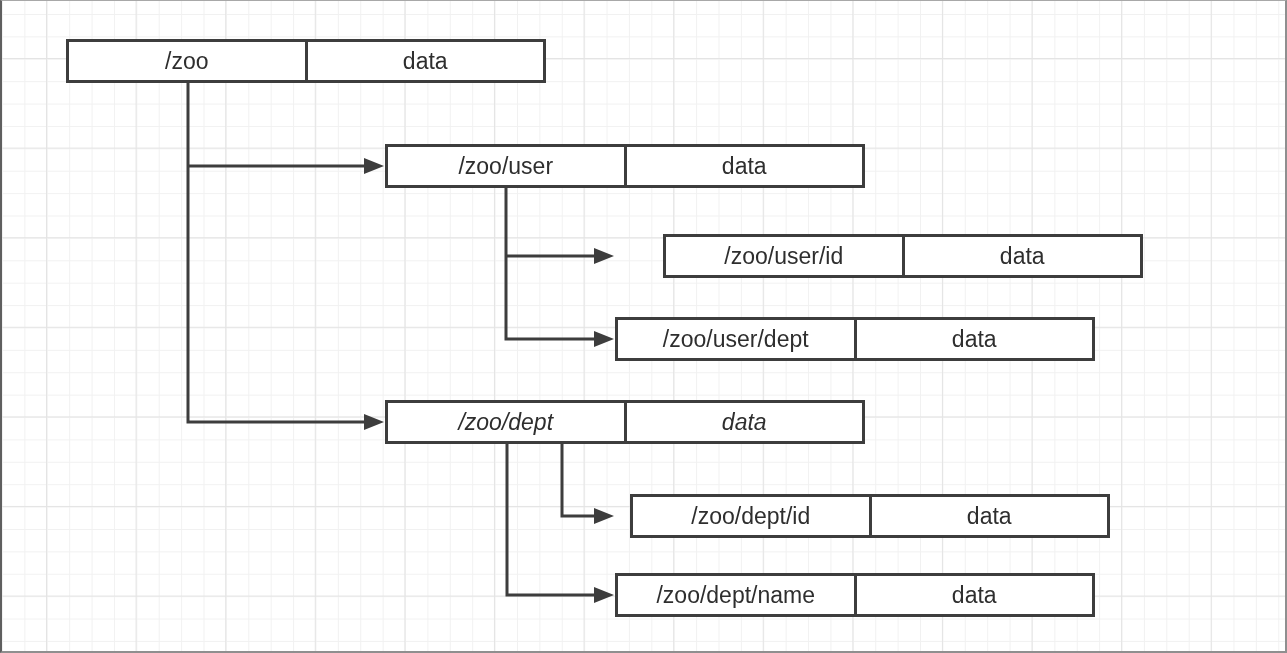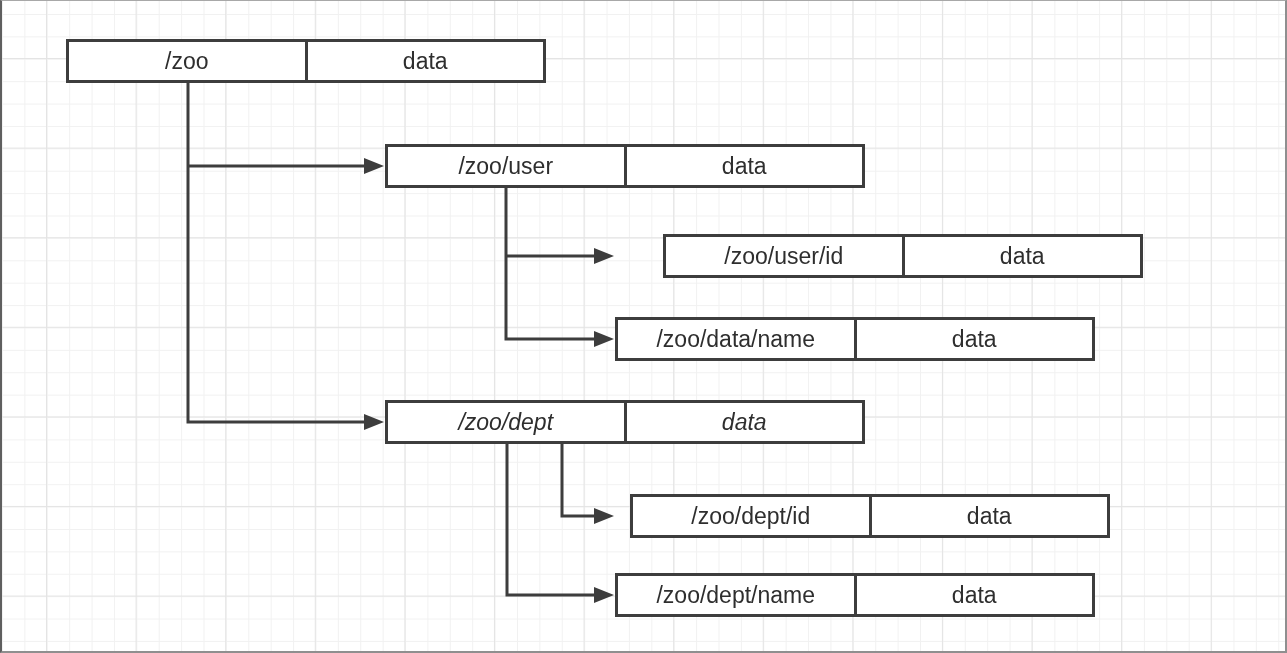--- a/index.html
+++ b/index.html
@@ -132,21 +132,21 @@
     <div class="cell path-cell">
       <span>/zoo/user/id</span>
     </div>
     <div class="cell">
       <span>data</span>
     </div>
   </div>
 
   <div class="node" style="left:613px; top:316px;">
     <div class="cell path-cell">
-      <span>/zoo/data/name</span>
+      <span>/zoo/user/dept</span>
     </div>
     <div class="cell">
       <span>data</span>
     </div>
   </div>
 
   <div class="node" style="left:383px; top:399px;font-style:italic;">
     <div class="cell path-cell">
       <span>/zoo/dept</span>
     </div>

